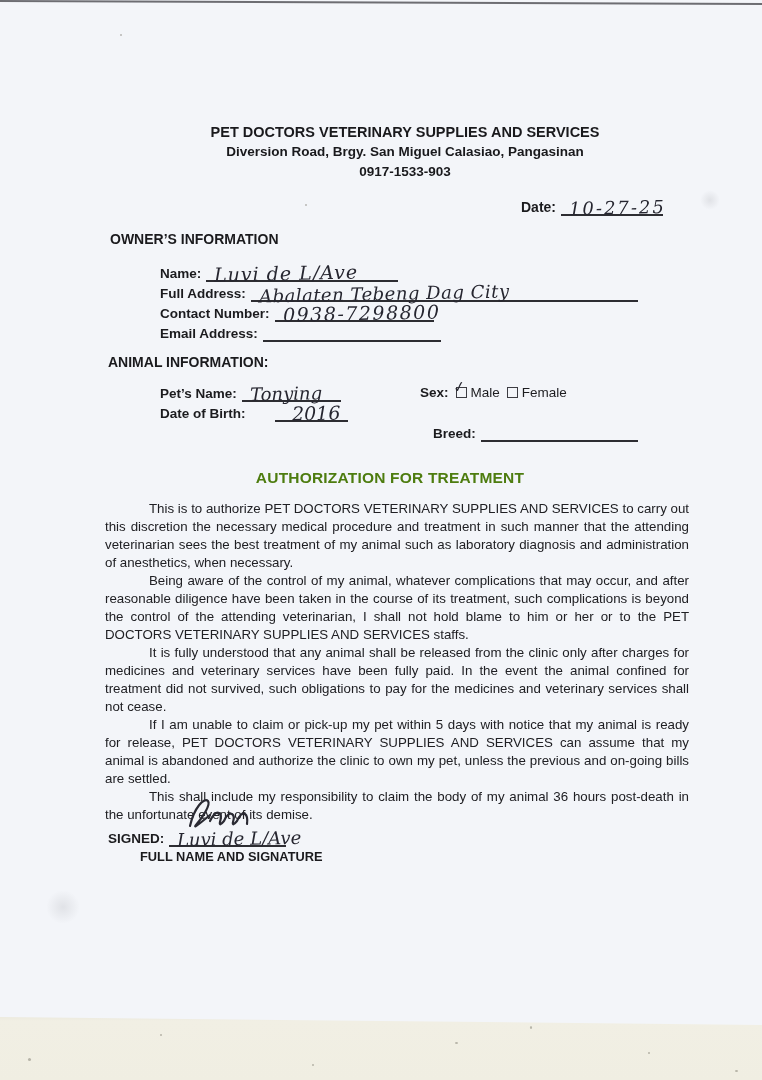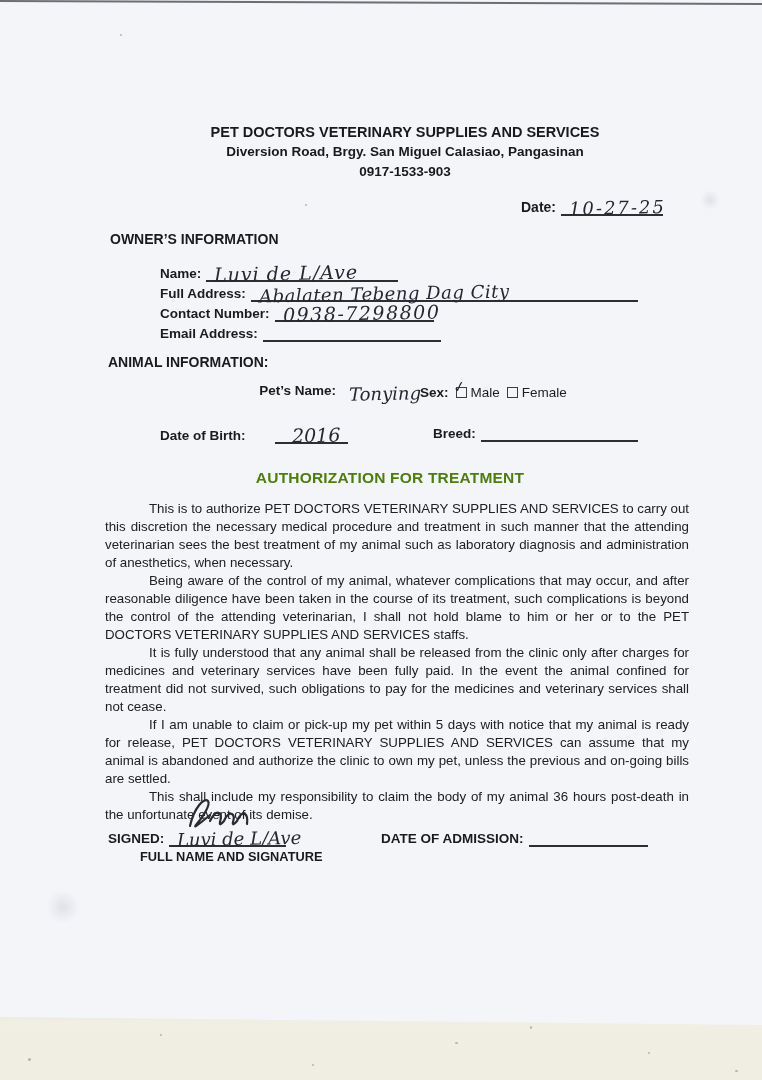--- a/index.html
+++ b/index.html
@@ -98,38 +98,38 @@
 
   <div class="frow" style="left:152px; top:322px; width:281px;">
     <span class="flabel">Email Address:</span>
     <span class="fline">
       <span class="hw"></span>
     </span>
   </div>
 
   <div class="sec-head" style="left:108px; top:354px;">ANIMAL INFORMATION:</div>
 
-  <div class="frow" style="left:152px; top:382px; width:181px;flex-direction:column;">
+  <div class="frow" style="left:152px; top:382px; width:181px;">
     <span class="flabel">Pet’s Name:</span>
     <span class="fline">
       <span class="hw" style="font-size:18px;">Tonying</span>
     </span>
   </div>
 
   <div class="sexgroup" style="left:420px; top:384px;">
     <span class="flabel" style="padding-right:0;">Sex:</span>
     <span class="cb">
       <span class="mark">✓</span>
     </span>
     <span>Male</span>
     <span class="cb"></span>
     <span>Female</span>
   </div>
 
-  <div class="frow" style="left:152px; top:424px; width:188px;gap:24px;">
+  <div class="frow" style="left:152px; top:402px; width:188px;gap:24px;">
     <span class="flabel">Date of Birth:</span>
     <span class="fline">
       <span class="hw" style="font-size:19px; left:auto; right:8px;">2016</span>
     </span>
   </div>
 
 
   <div class="frow" style="left:425px; top:422px; width:205px;">
     <span class="flabel">Breed:</span>
     <span class="fline">
@@ -156,26 +156,20 @@
 
   <div class="frow" style="left:100px; top:827px; width:178px;">
     <span class="flabel">SIGNED:</span>
     <span class="fline">
       <span class="hw" style="font-size:18px;">Luvi de L/Ave</span>
     </span>
   </div>
 
   <div class="caption" style="left:140px; top:849px;">FULL NAME AND SIGNATURE</div>
 
-  <div class="frow" style="left:373px; top:827px; width:267px;">
-    <span class="flabel">DATE OF ADMISSION:</span>
-    <span class="fline">
-      <span class="hw"></span>
-    </span>
-  </div>
 
   <div>
     <span class="speck" style="left:120px; top:34px; width:2px; height:2px;"></span>
     <span class="speck" style="left:305px; top:204px; width:2px; height:2px;"></span>
     <span class="smudge" style="left:46px; top:890px; width:34px; height:34px;"></span>
     <span class="smudge" style="left:700px; top:190px; width:20px; height:20px;"></span>
   </div>
 
   <div class="bottom-strip">
     <span class="speck" style="left:28px; top:46px; width:3px; height:3px;"></span>

